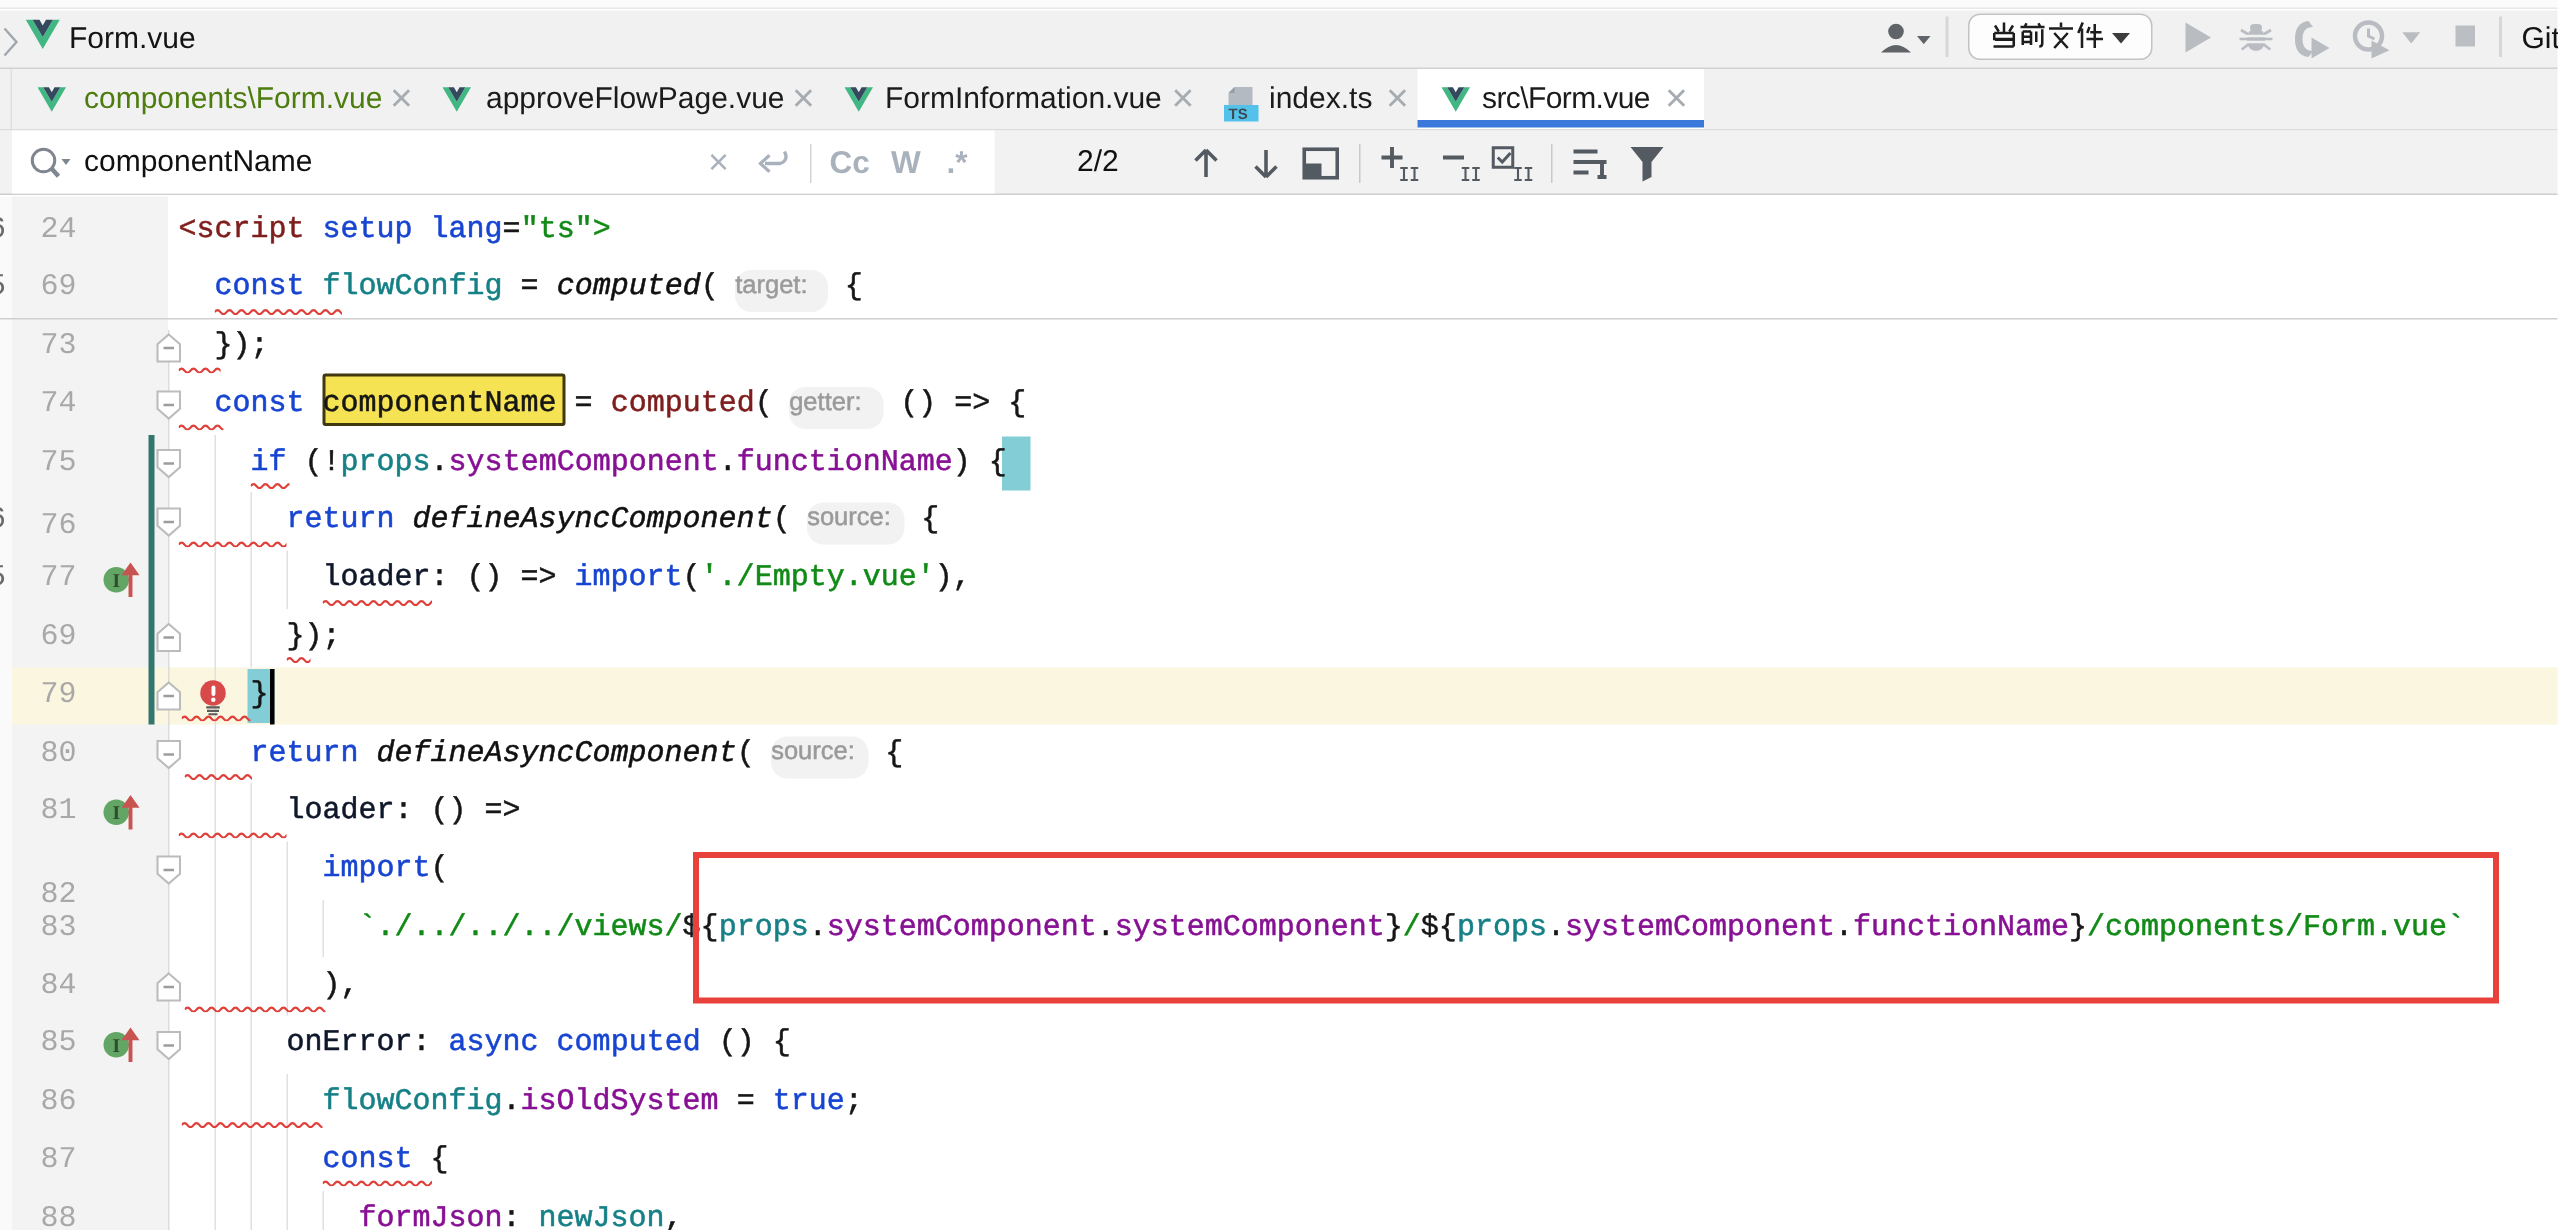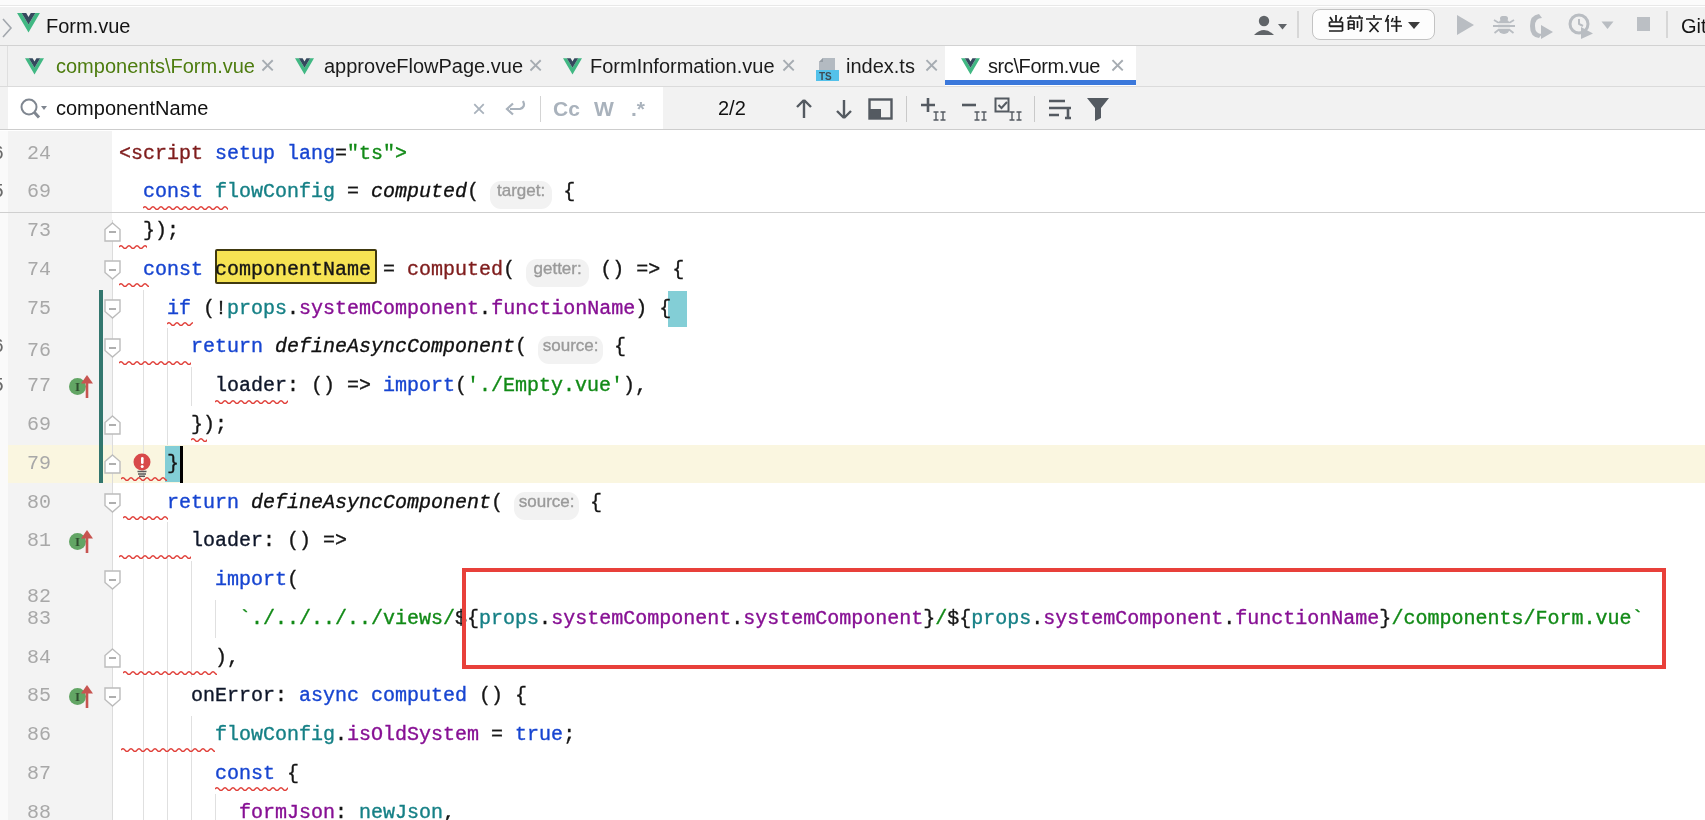--- a/index.html
+++ b/index.html
@@ -1,21 +1,21 @@
 <!DOCTYPE html>
 <html><head><meta charset="utf-8"><style>
 *{margin:0;padding:0;box-sizing:border-box}
 html,body{width:1705px;height:820px;overflow:hidden;background:#fff;font-family:"Liberation Sans",sans-serif}
 .a{position:absolute}
 .row{position:absolute;left:119px;white-space:pre;font:20px/38.76px "Liberation Mono",monospace;color:#161616;-webkit-text-stroke:0.35px}
 .num{position:absolute;left:8px;width:43px;text-align:right;font:20px/38.76px "Liberation Mono",monospace;color:#a8a8a8}
 .sq{position:absolute;height:5px;overflow:hidden} .sq svg{display:block}
 .k{color:#1745d1} .t{color:#168086} .p{color:#871094} .s{color:#128a17} .o{color:#0f172a} .m{color:#7f1d1d}
 .it{font-style:italic;color:#101010}
-.chip{display:inline-block;height:28px;line-height:27px;vertical-align:1px;background:#f2f2f2;color:#9a9a9a;border-radius:11px;font:17px "Liberation Sans",sans-serif;text-align:center;padding:0;margin:0 11px;letter-spacing:0}
+.chip{display:inline-block;height:28px;line-height:27px;vertical-align:1px;background:#f2f2f2;color:#9a9a9a;border-radius:11px;font:17px "Liberation Sans",sans-serif;text-align:left;padding:0;margin:0 11px;letter-spacing:0}
 .ybox{color:#161616}
 .tabt{position:absolute;top:0;height:40px;line-height:40px;font-size:20px;white-space:pre}
 .x{position:absolute;top:0;height:40px;line-height:38px;font-size:26px;color:#a6acb2;font-weight:400}
 .sic{position:absolute;top:87px;height:43px;line-height:43px;font-size:21px;color:#a9b2bc;font-weight:700}
 </style></head><body>
 <div class="a" style="left:0;top:0;width:1705px;height:6px;background:#fbfbfb;border-bottom:1px solid #e8e8e8"></div>
 <div class="a" style="left:0;top:7px;width:1705px;height:39px;background:#f1f1f1;border-bottom:1px solid #d2d2d2"></div>
 <svg class="a" style="left:1px;top:16px" width="12" height="24" viewBox="0 0 12 24">
     <path d="M2 3 L10 12 L2 21" fill="none" stroke="#a2a7ad" stroke-width="1.6"></path>
   </svg>

